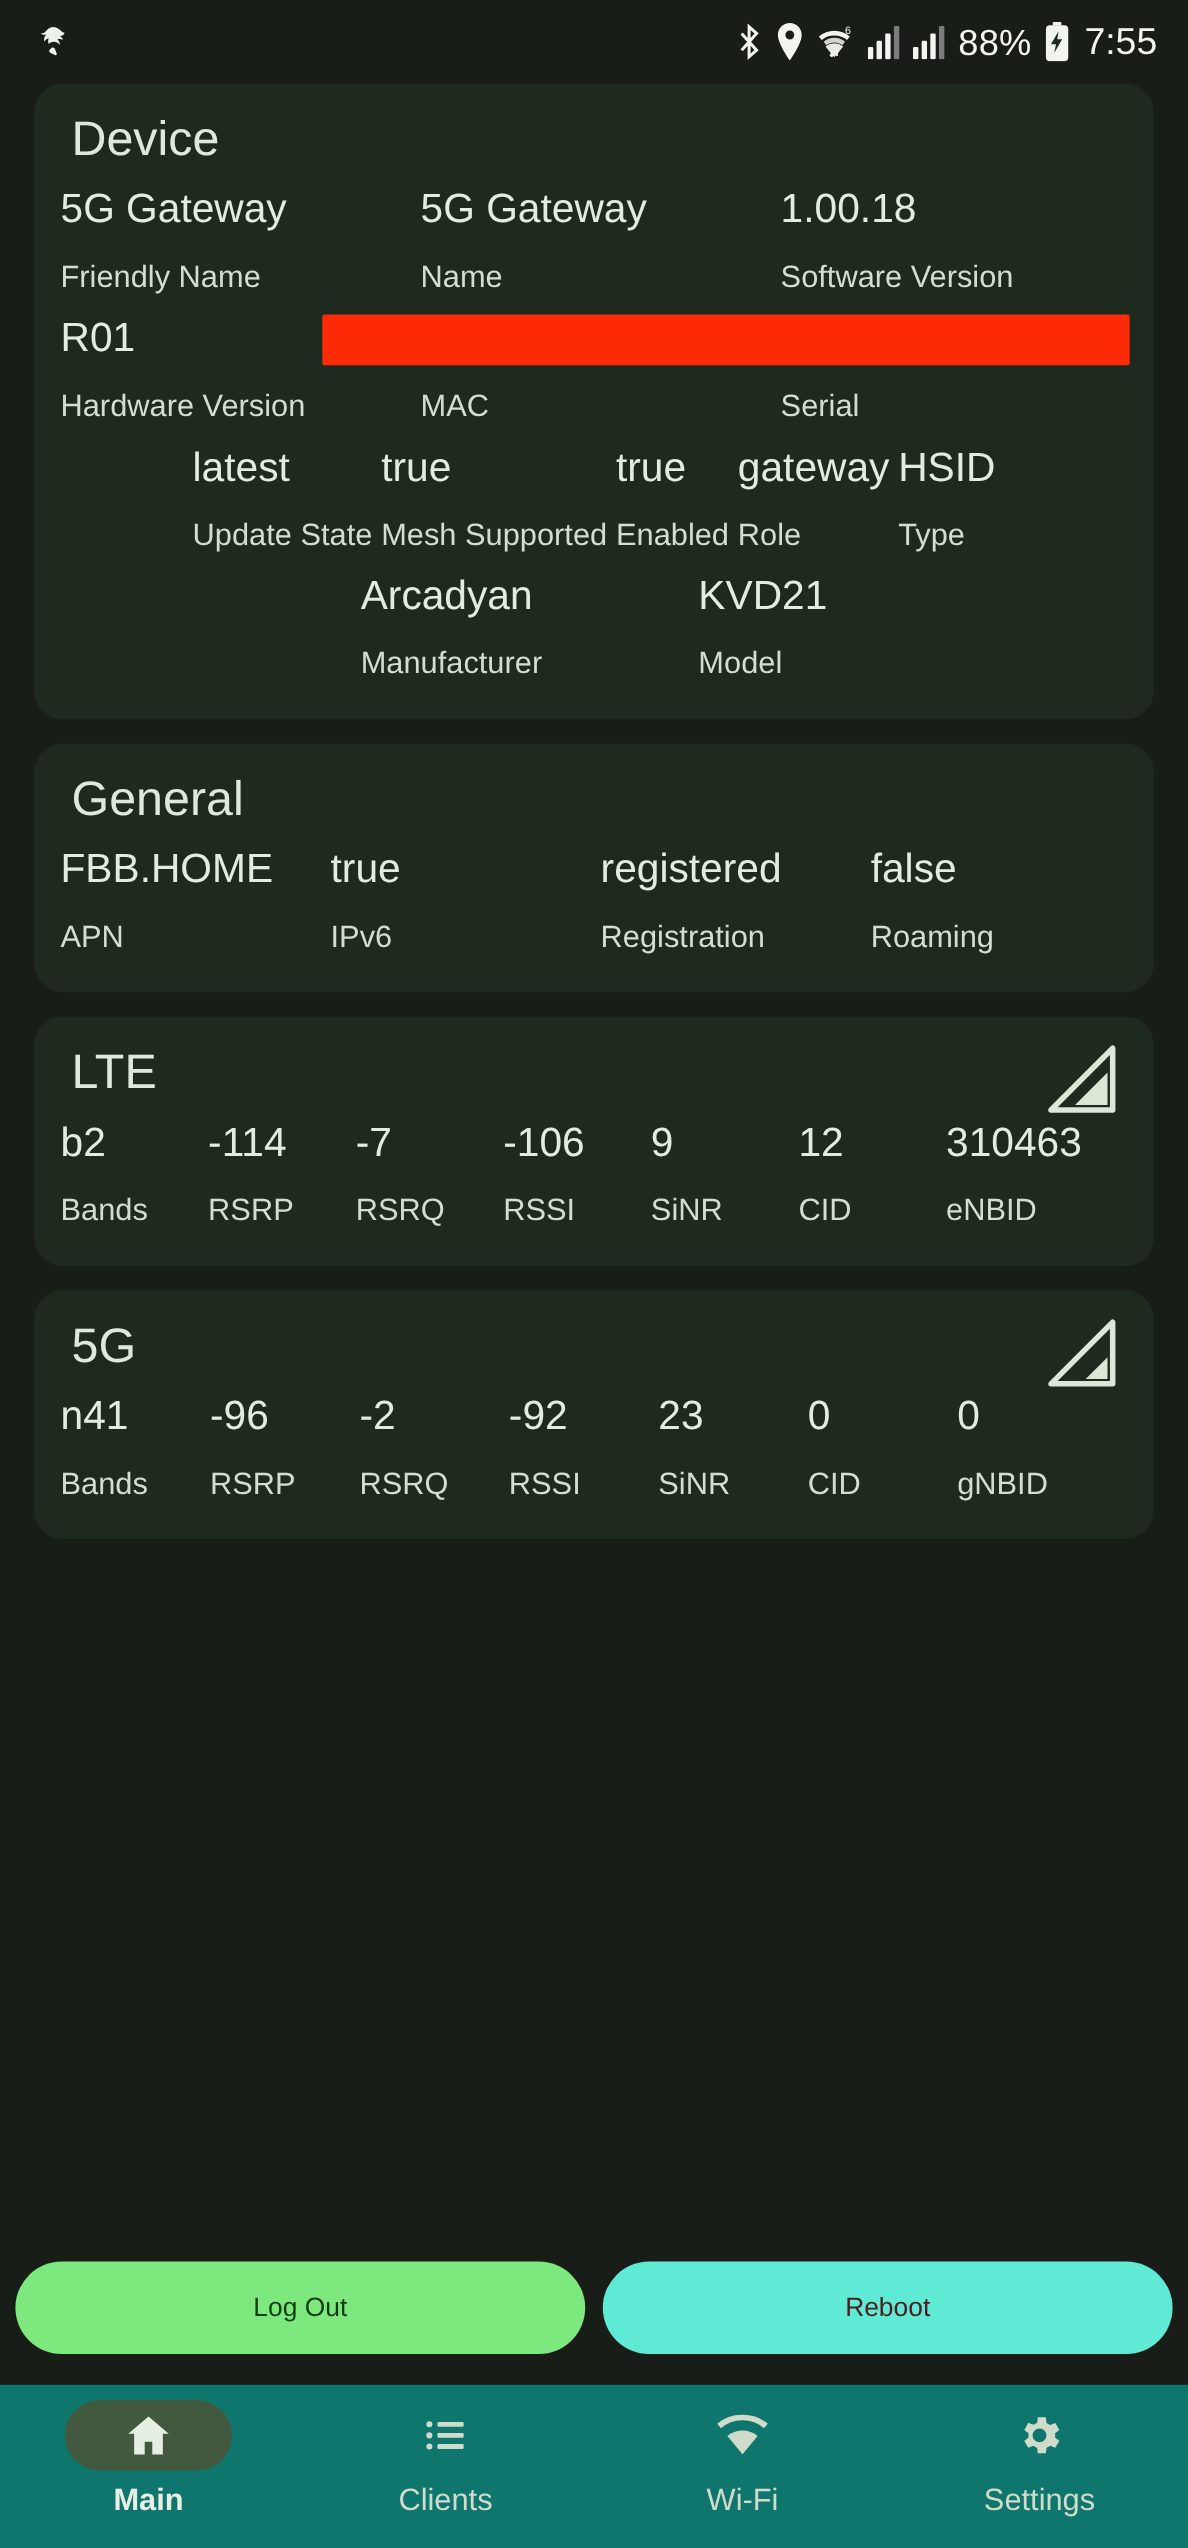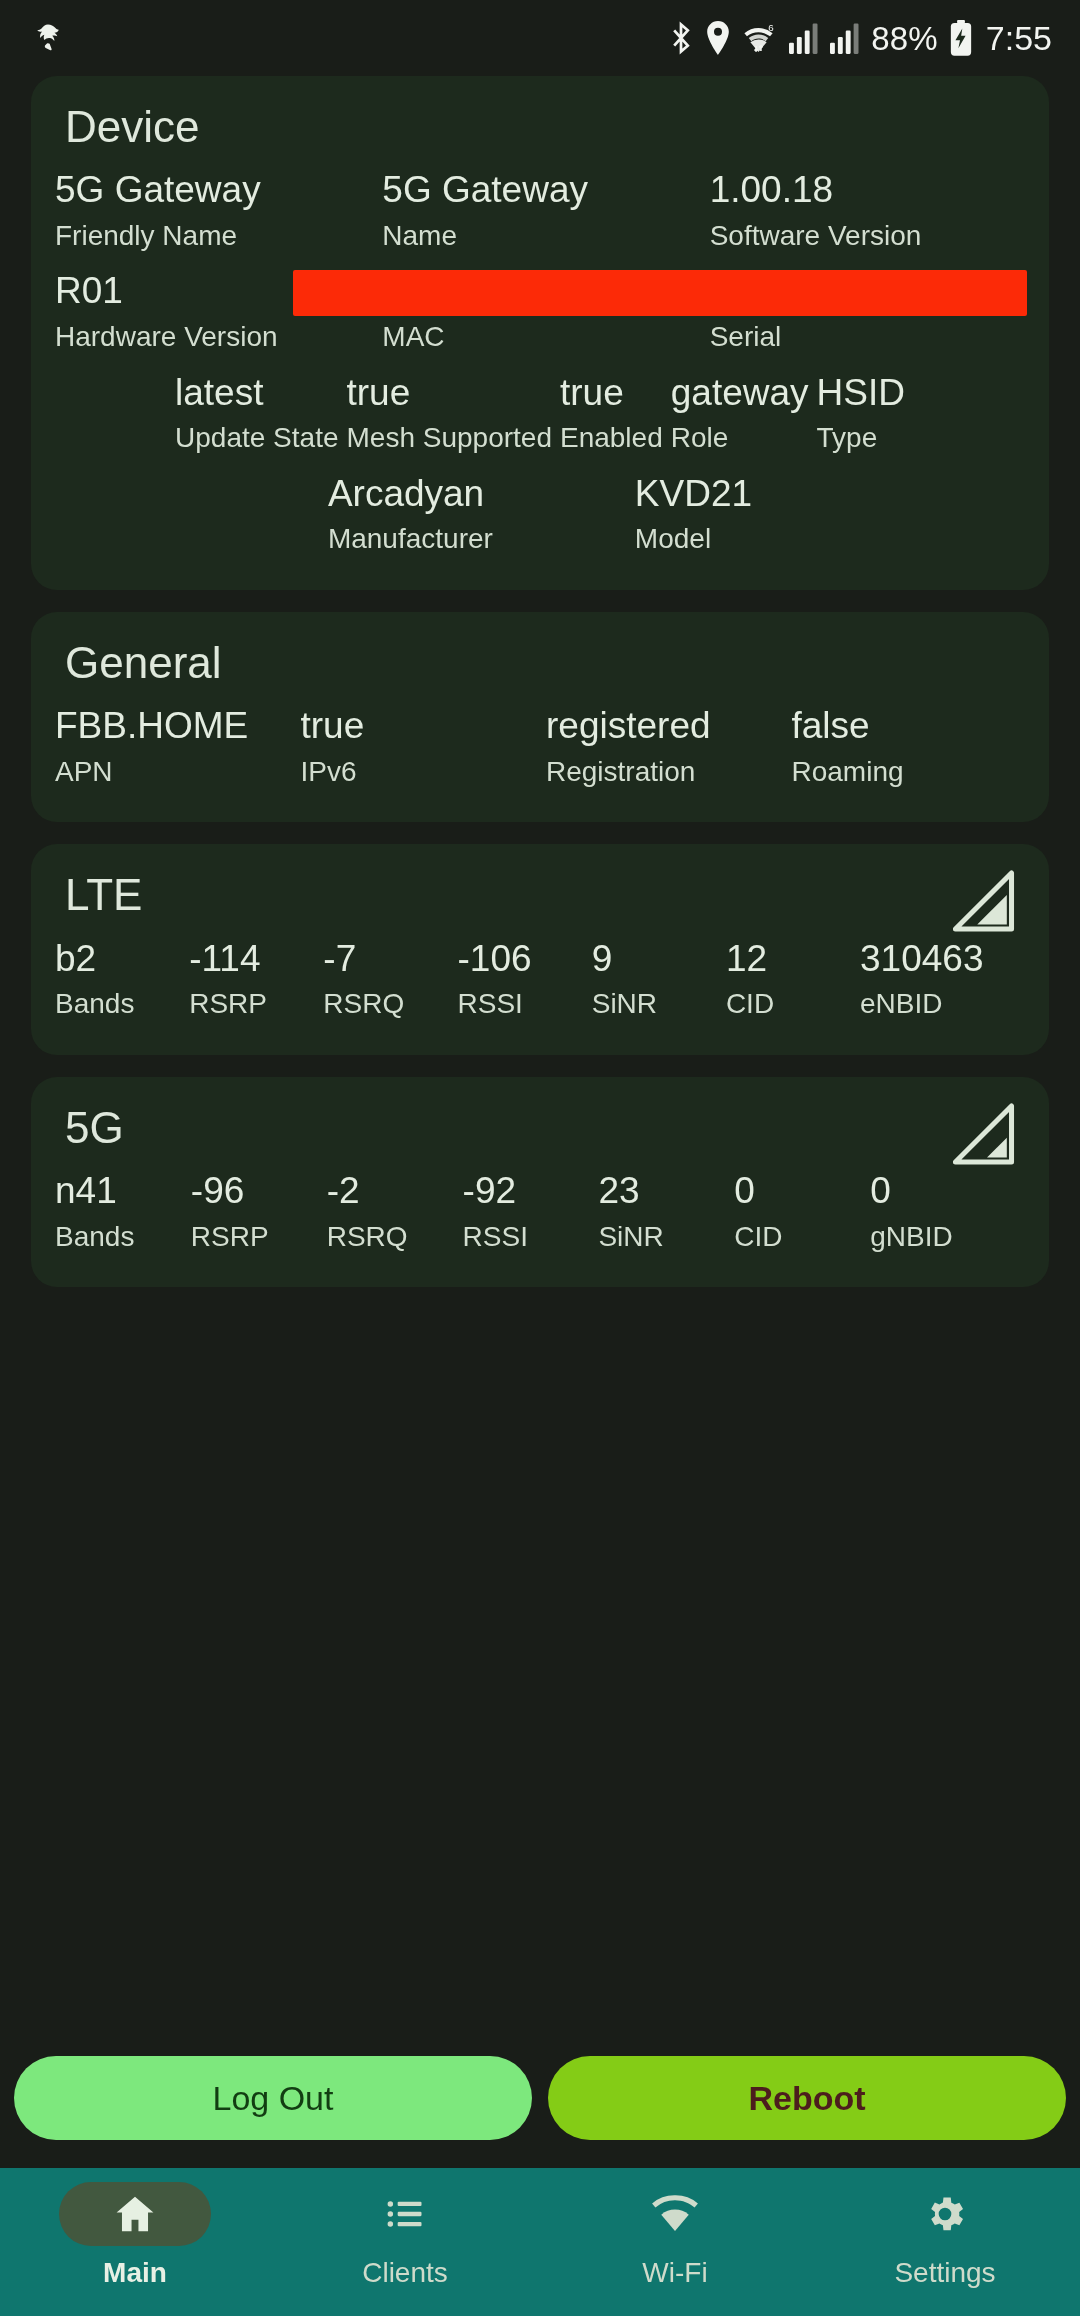--- a/index.html
+++ b/index.html
@@ -29,21 +29,21 @@
     position: relative;
   }
   .card-title {
     font-size: 44px; color: #dfe8dc; font-weight: 400;
     padding-left: 16px; margin-bottom: 8px; line-height: 1.12;
   }
 
   .row { display: flex; align-items: flex-end; justify-content: center; width: 100%; }
   .cell { display: flex; flex-direction: column; align-items: flex-start; padding: 9px 6px 6px 6px; min-width: 0; }
   .cell .val { font-size: 37px; color: #e3ece0; line-height: 1.2; white-space: nowrap; font-weight: 400; }
-  .cell .lbl { font-size: 28px; color: #d3ded0; line-height: 1.35; white-space: nowrap; margin-top: 4px; font-weight: 400; }
+  .cell .lbl { font-size: 28px; color: #d3ded0; line-height: 1.35; white-space: nowrap; margin-top: 20px; font-weight: 400; }
 
   
   .dev-row1 .cell { flex: 1; }
   .dev-row2 { position: relative; }
   .dev-row2 .cell { flex: 1; }
   .redaction {
     position: absolute;
     left: 244px; right: 4px;
     top: 10px; height: 46px;
     background: #fc2a07;
@@ -53,25 +53,25 @@
   .dev-row4 { justify-content: center; gap: 130px; }
 
   
   .sig { position: absolute; right: 34px; top: 26px; }
 
   
   .spacer { flex: 1; }
   .btnrow { display: flex; gap: 16px; padding: 0 14px; margin-bottom: 28px; }
   .btn {
     flex: 1; height: 84px; border: none; border-radius: 42px;
-    font-size: 34px; font-family: "Liberation Sans", sans-serif;
+    font-size: 24px; font-family: "Liberation Sans", sans-serif;
     cursor: pointer; line-height: 84px; text-align: center; padding: 0;
   }
   .btn-logout { background: #7de87d; color: #123d12; }
-  .btn-reboot { background: #84cc16; color: #4c1d1d; font-weight: bold; }
+  .btn-reboot { background: #5eead4; color: #4c1d1d; }
 
   
   .navbar {
     flex: 0 0 148px; height: 148px; background: #0f766e;
     display: flex; align-items: flex-start; padding-top: 14px;
   }
   .nav-item { flex: 1; display: flex; flex-direction: column; align-items: center; cursor: pointer; }
   .nav-pill {
     width: 152px; height: 64px; border-radius: 32px;
     display: flex; align-items: center; justify-content: center; margin-bottom: 10px;

